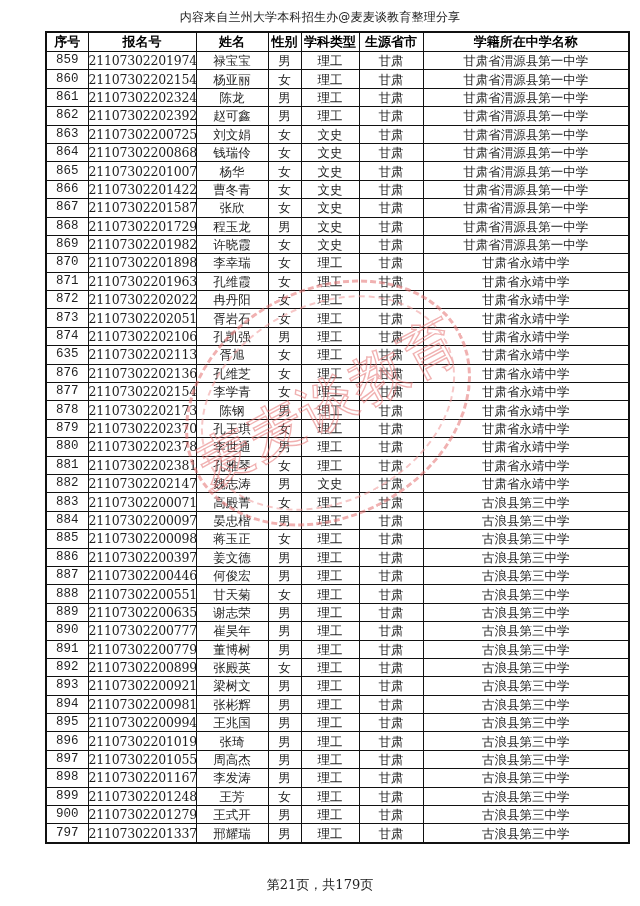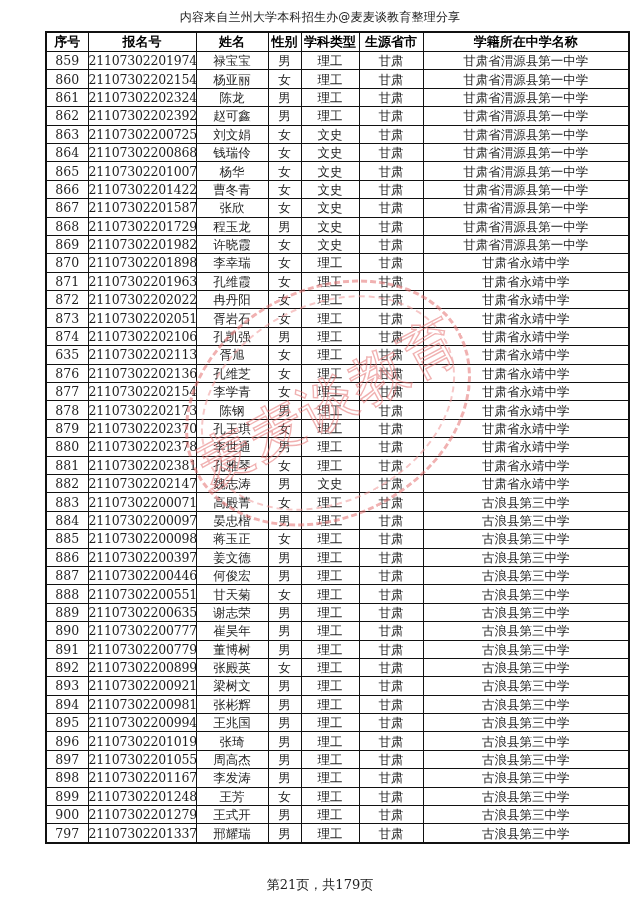--- a/index.html
+++ b/index.html
@@ -7,21 +7,21 @@
          font-family:"DejaVu Serif","Liberation Serif",serif; color:#1a1a1a; }
   .title { position:absolute; top:9px; left:0; width:640px; text-align:center;
            font-family:"DejaVu Sans","Liberation Sans",sans-serif; font-size:12px; color:#222; letter-spacing:0.2px; }
   table.roster { position:absolute; top:31px; left:25px; width:583px; border-collapse:collapse;
                  table-layout:fixed; border:2px solid #111;margin-left:20px; }
   table.roster th, table.roster td { border:1.5px solid #111; padding:0; text-align:center;
         white-space:nowrap; overflow:hidden; }
   table.roster th { height:18px; font-family:"DejaVu Sans","Liberation Sans",sans-serif;
         font-weight:bold; font-size:13px; color:#000; }
   table.roster td { height:17.4px; font-size:12.5px; line-height:17px; color:#1f1f1f; }
-  td.c-id { font-size:12.5px; }
+  td.c-id { font-size:12.5px;font-family:Liberation Mono, monospace; }
   td.c-reg { font-size:12px; letter-spacing:-0.2px; text-align:left; padding-left:3px; }
   .footer { position:absolute; top:876px; left:0; width:640px; text-align:center;
             font-size:13px; color:#222; }
   .stamp { position:absolute; left:178px; top:288px; width:300px; height:230px;
            pointer-events:none; transform:rotate(-28deg); opacity:0.55; }
   .stamp .ring1 { position:absolute; inset:0; border:3px dashed #e57373; border-radius:50%; }
   .stamp .ring2 { position:absolute; inset:16px; border:2px dashed #ef9a9a; border-radius:50%; }
   .stamp .txt { position:absolute; left:0; top:78px; width:300px; text-align:center;
                 font-family:"DejaVu Sans","Liberation Sans",sans-serif; font-size:56px;
                 color:transparent; -webkit-text-stroke:1.4px #e57373; letter-spacing:2px; }

